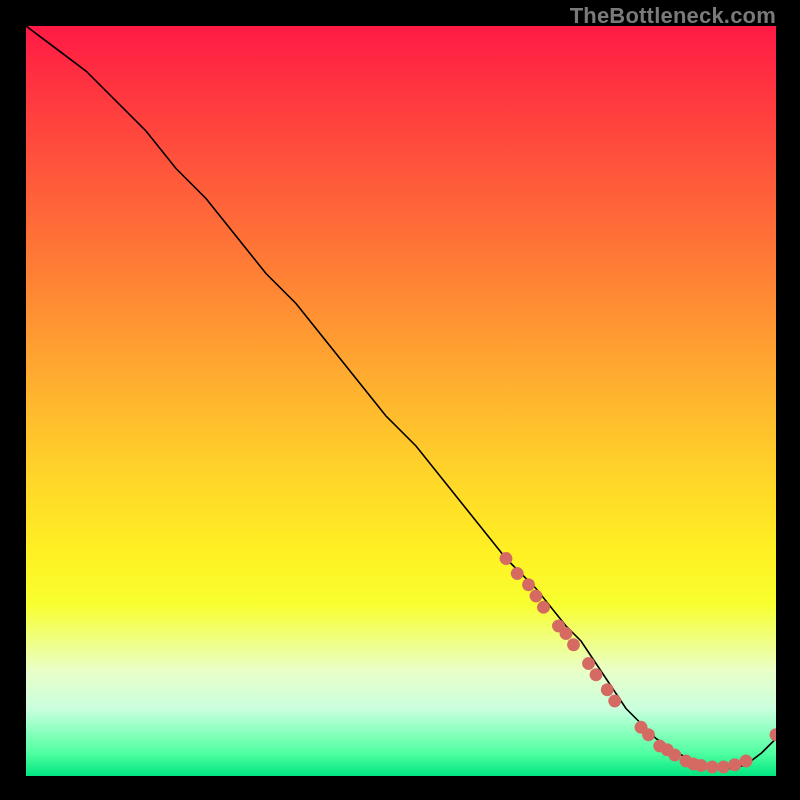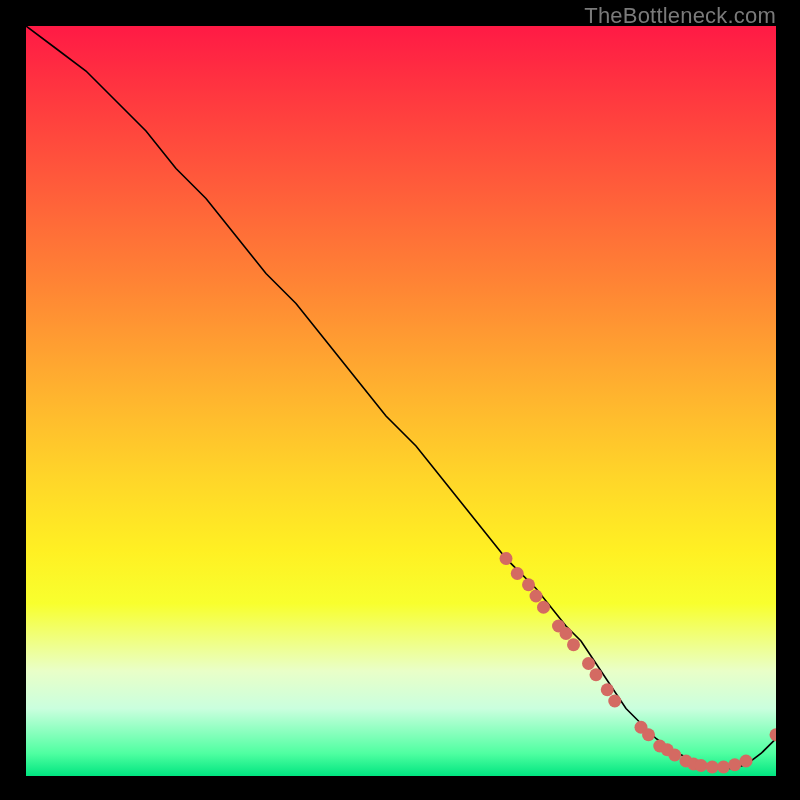--- a/index.html
+++ b/index.html
@@ -43,21 +43,21 @@
     top: 0;
     width: 750px;
     height: 750px;
   }
   .watermark {
     position: absolute;
     top: 3px;
     right: 24px;
     color: #7a7a7a;
     font-size: 22px;
-    font-weight: 400;
+    font-weight: 700;
     letter-spacing: 0.2px;
     user-select: none;
   }
 </style>
 </head>
 <body>
 
 <div class="stage">
   <div class="watermark">TheBottleneck.com</div>
   <div class="plot">

